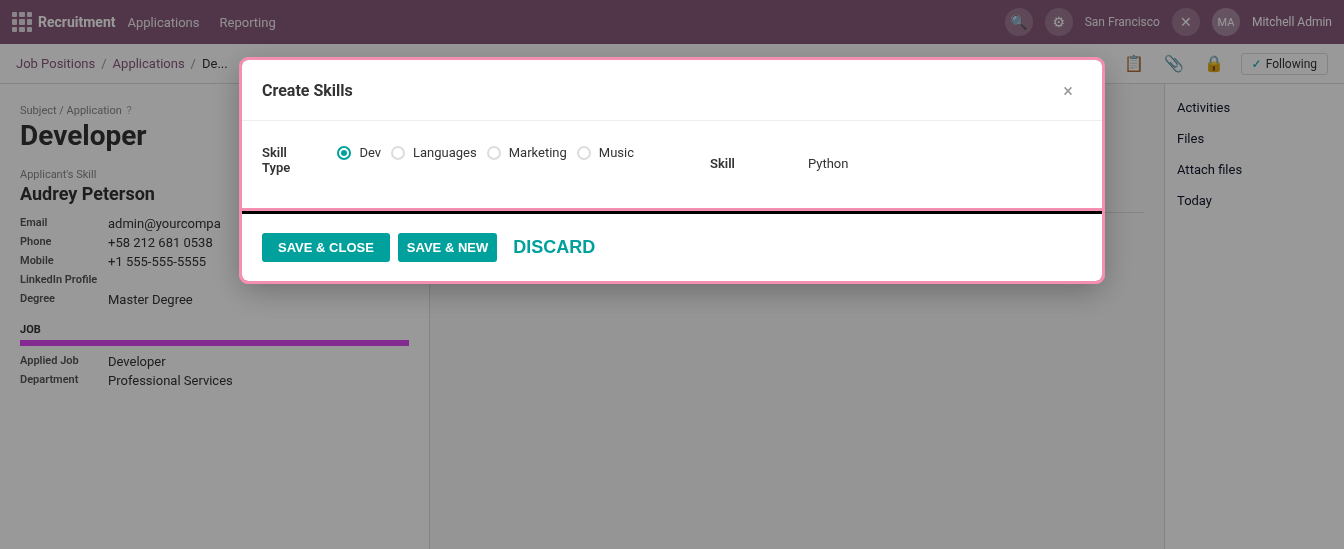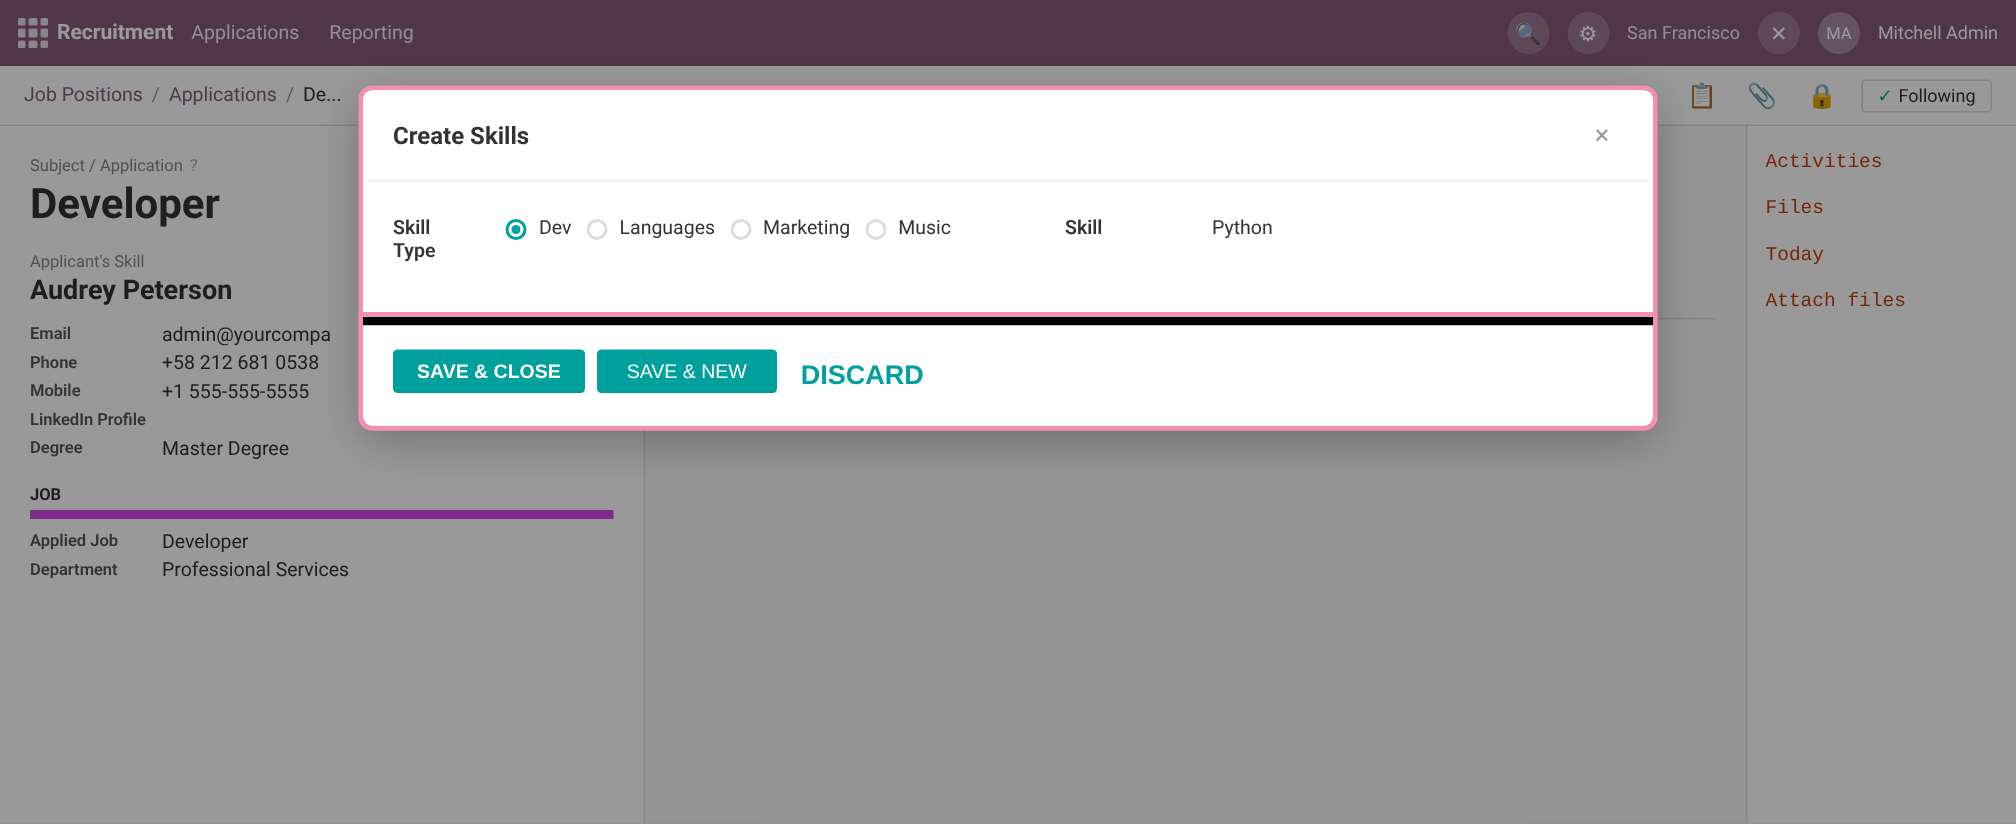--- a/index.html
+++ b/index.html
@@ -205,24 +205,23 @@
       width: 180px;
       background: white;
       border-left: 1px solid #ddd;
       padding: 12px;
       display: flex;
       flex-direction: column;
       gap: 8px;
     }
     .sidebar-item {
       font-size: 13px;
-      color: #c2410c;
+      color: #0f172a;
       cursor: pointer;
       padding: 4px 0;
-      font-family: Liberation Mono, monospace;
     }
 
     
     .modal-overlay {
       position: fixed;
       top: 0; left: 0; right: 0; bottom: 0;
       background: rgba(0,0,0,0.4);
       z-index: 100;
       display: flex;
       align-items: flex-start;
@@ -255,20 +254,21 @@
       display: flex; align-items: center; justify-content: center;
       cursor: pointer;
       color: #999;
       font-size: 18px;
       border-radius: 3px;
     }
     .modal-body {
       padding: 24px 20px;
       display: flex;
       gap: 76px;
+      align-items: flex-end;
     }
     .modal-left {
       flex: 1;
     }
     .modal-right {
       flex: 1;
     }
     .skill-type-label {
       font-size: 13px;
       font-weight: 600;
@@ -361,46 +361,46 @@
       height: 100%;
       background: #00a09d;
       border-radius: 2px;
     }
     .progress-label {
       font-size: 12px;
       color: #666;
     }
     .modal-footer {
       padding: 16px 20px;
-      border-top: 6px solid #000000;
-      display: flex;
-      align-items: flex-start;
+      border-top: 3px solid #000000;
+      display: flex;
+      align-items: center;
       gap: 8px;
       outline: 3px solid #f48fb1;
       border-radius: 0 0 6px 6px;
     }
     .btn-save-close {
       background: #00a09d;
       color: white;
       border: none;
       border-radius: 3px;
       padding: 7px 16px;
       font-size: 13px;
       cursor: pointer;
       font-weight: 600;
     }
     .btn-save-new {
       background: #00a09d;
       color: white;
       border: none;
       border-radius: 3px;
-      padding: 7px 20px;
-      font-size: 13px;
-      cursor: pointer;
-      font-weight: 400;
+      padding: 7px 9px;
+      font-size: 13px;
+      cursor: pointer;
+      font-weight: 700;
     }
     .btn-discard {
       background: none;
       color: #00a09d;
       border: none;
       padding: 7px 8px;
       font-size: 18px;
       cursor: pointer;
       font-weight: 600;
     }
@@ -533,22 +533,22 @@
         <span class="hint">?</span>
       </span>
       <span class="right-form-value">06/11/2023</span>
       <span></span>
     </div>
   </div>
 
   <div class="far-right-sidebar">
     <div class="sidebar-item">Activities</div>
     <div class="sidebar-item">Files</div>
+    <div class="sidebar-item">Attach files</div>
     <div class="sidebar-item">Today</div>
-    <div class="sidebar-item">Attach files</div>
   </div>
 </div>
 
 <div class="modal-overlay">
   <div class="modal">
 
     <div class="modal-header">
       <span class="modal-title">Create Skills</span>
       <div class="modal-close">×</div>
     </div>

